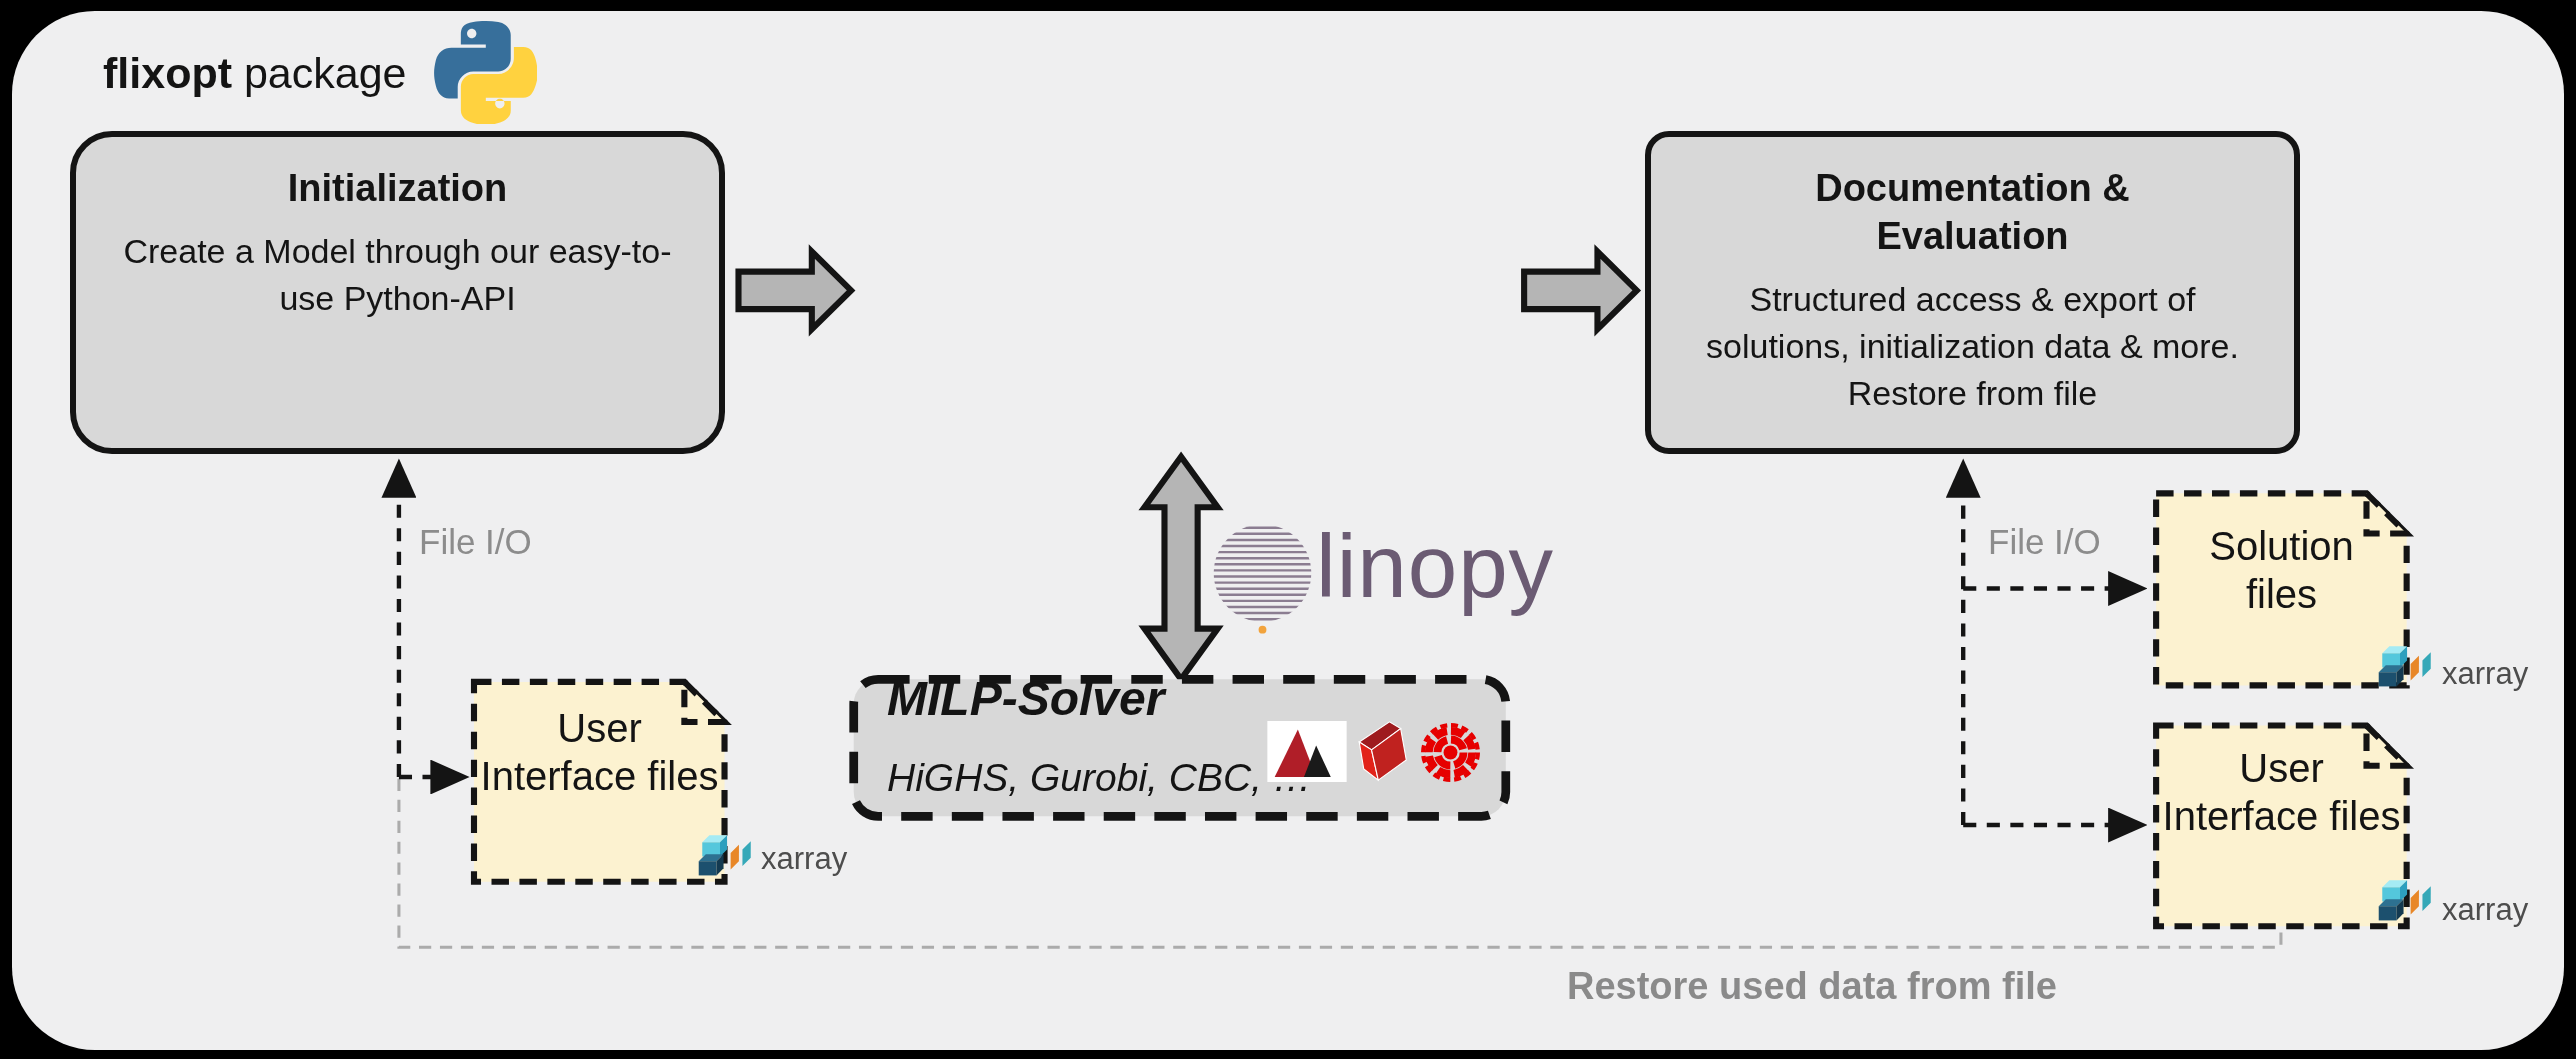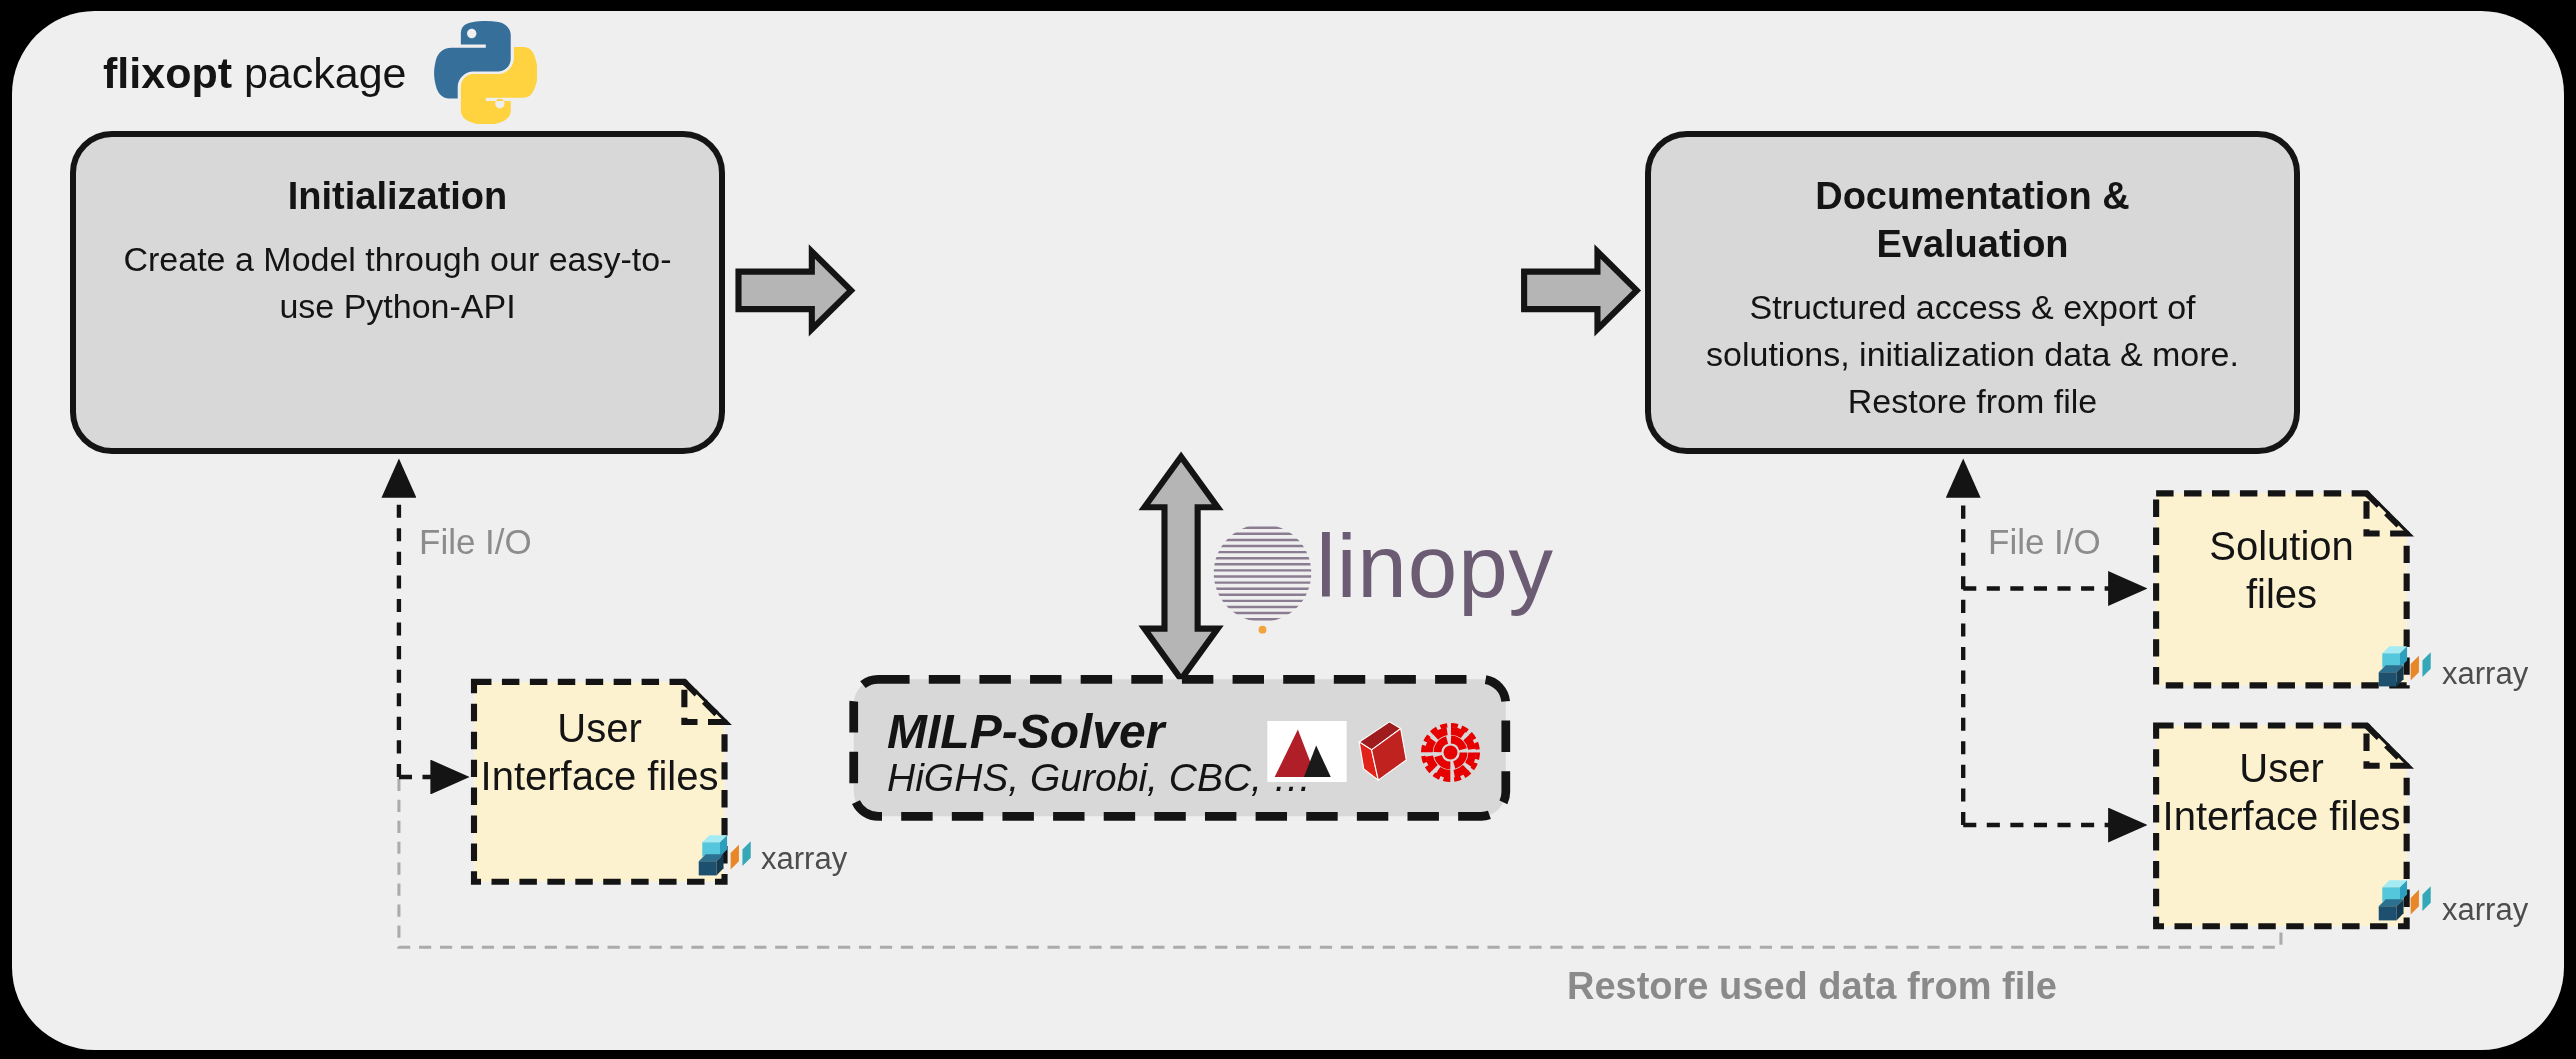--- a/index.html
+++ b/index.html
@@ -13,35 +13,35 @@
   #header .b{font-weight:700;}
   #python-logo{left:434px;top:19px;width:103px;height:105px;}
 
   
   #overlay{left:0;top:0;width:2576px;height:1060px;}
 
   
   .stage{box-sizing:border-box;background:#d8d8d8;border:6.1px solid #141414;border-radius:42px;}
   #stage1{left:70px;top:131px;width:655px;height:323px;}
   #stage2{left:860px;top:131px;width:650px;height:323px;}
-  #stage3{left:1645px;top:131px;width:655px;height:323px;}
-  .stage-title{font-size:38px;font-weight:700;text-align:center;margin:35px auto 7px;line-height:48px;}
+  #stage3{left:1645px;top:131px;width:655px;height:323px;border-radius:24px;}
+  .stage-title{font-size:38px;font-weight:700;text-align:center;margin:27px auto 7px;line-height:48px;}
   #stage2 .stage-title{width:524px;}
   #stage3 .stage-title{width:454px;}
   .stage-body{font-size:34px;text-align:center;margin:16px auto;line-height:47px;}
   #stage1 .stage-body{width:585px;}
   #stage2 .stage-body{width:567px;}
   #stage3 .stage-body{width:567px;}
 
   
   #linopy-sphere{left:1210px;top:519px;width:105px;height:115px;}
   #linopy-word{left:1316px;top:522px;font-size:89px;line-height:1;color:#6b5b73;letter-spacing:0.9px;}
 
   
-  #milp-title{left:887px;top:704px;font-size:48px;font-weight:700;font-style:italic;}
+  #milp-title{left:887px;top:671px;font-size:48px;font-weight:700;font-style:italic;}
   #milp-sub{left:887px;top:756px;font-size:39px;font-style:italic;}
   #highs-logo{left:1267px;top:721px;width:80px;height:61px;}
   #gurobi-logo{left:1357px;top:718px;width:56px;height:66px;}
   #cbc-logo{left:1421px;top:723px;width:59px;height:59px;}
 
   
   .file-label{font-size:40px;line-height:48px;text-align:center;}
   #label-uif-left{left:474px;top:704px;width:251px;}
   #label-solution{left:2156px;top:522px;width:251px;}
   #label-uif-right{left:2156px;top:744px;width:251px;}

